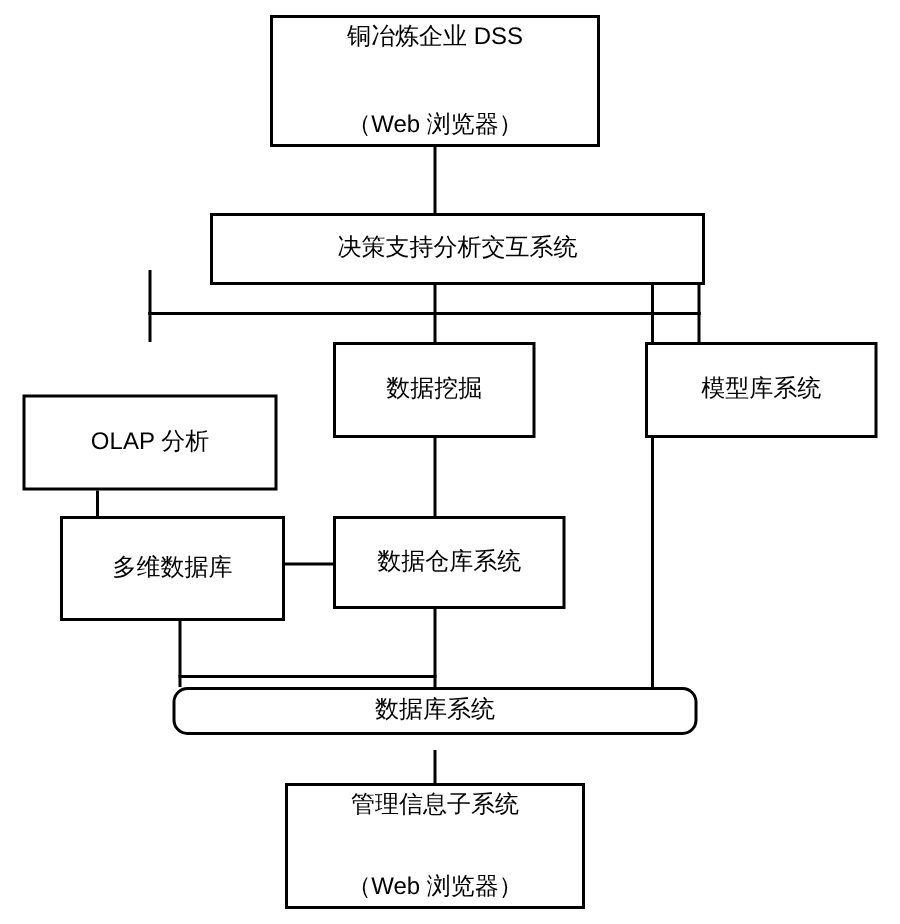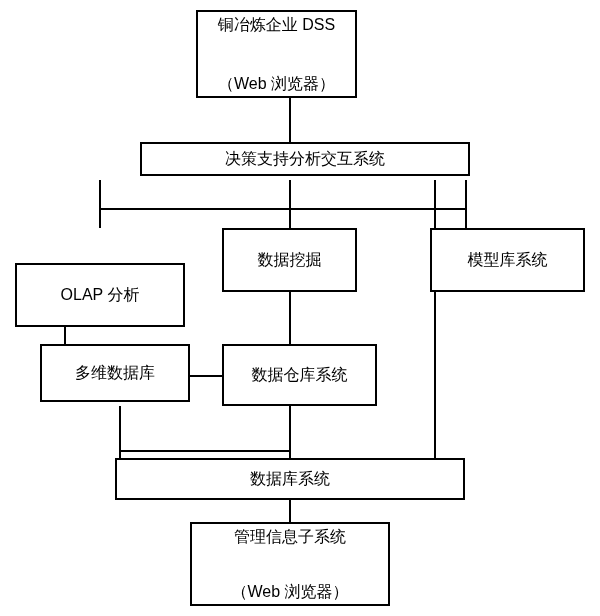--- a/index.html
+++ b/index.html
@@ -68,50 +68,50 @@
   <div class="line v" style="left:289px; top:406px; height:52px;"></div>
 
   <div class="line v" style="left:434px; top:180px; height:278px;"></div>
 
   <div class="line v" style="left:119px; top:406px; height:44px;"></div>
   <div class="line h" style="left:119px; top:450px; width:172px;"></div>
   <div class="line v" style="left:119px; top:450px; height:8px;"></div>
 
   <div class="line v" style="left:289px; top:500px; height:22px;"></div>
 
-  <div class="node" style="left:196px; top:10px; width:161px; height:88px;gap:35px;">
+  <div class="node" style="left:180px; top:10px; width:220px; height:88px;gap:35px;">
     <span>铜冶炼企业 DSS</span>
     <span class="line2">（Web 浏览器）</span>
   </div>
 
-  <div class="node" style="left:140px; top:142px; width:330px; height:34px;">
+  <div class="node" style="left:140px; top:142px; width:330px; height:48px;">
     <span>决策支持分析交互系统</span>
   </div>
 
   <div class="node" style="left:15px; top:228px; width:170px; height:64px;margin-top:35px;">
     <span>OLAP 分析</span>
   </div>
 
   <div class="node" style="left:222px; top:228px; width:135px; height:64px;">
     <span>数据挖掘</span>
   </div>
 
   <div class="node" style="left:430px; top:228px; width:155px; height:64px;">
     <span>模型库系统</span>
   </div>
 
-  <div class="node" style="left:40px; top:344px; width:150px; height:58px;">
+  <div class="node" style="left:40px; top:344px; width:150px; height:70px;">
     <span>多维数据库</span>
   </div>
 
   <div class="node" style="left:222px; top:344px; width:155px; height:62px;justify-content:center;">
     <span>数据仓库系统</span>
   </div>
 
-  <div class="node" style="left:115px; top:458px; width:350px; height:42px;">
+  <div class="node" style="left:115px; top:458px; width:350px; height:32px;border-radius:10px;">
     <span>数据库系统</span>
   </div>
 
   <div class="node" style="left:190px; top:522px; width:200px; height:84px;gap:32px;">
     <span>管理信息子系统</span>
     <span class="line2">（Web 浏览器）</span>
   </div>
 
 </div>
 

